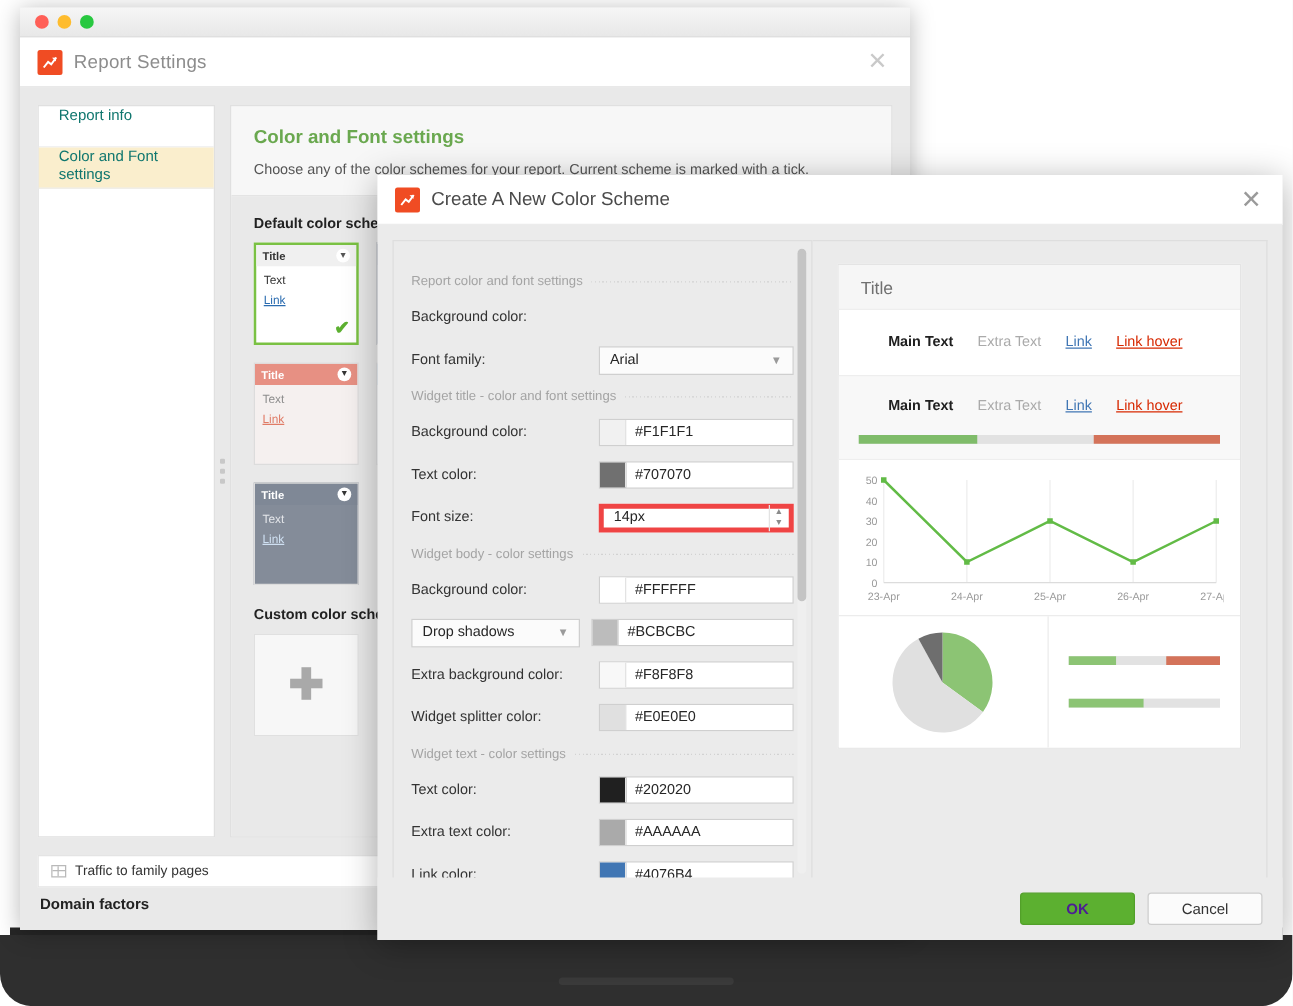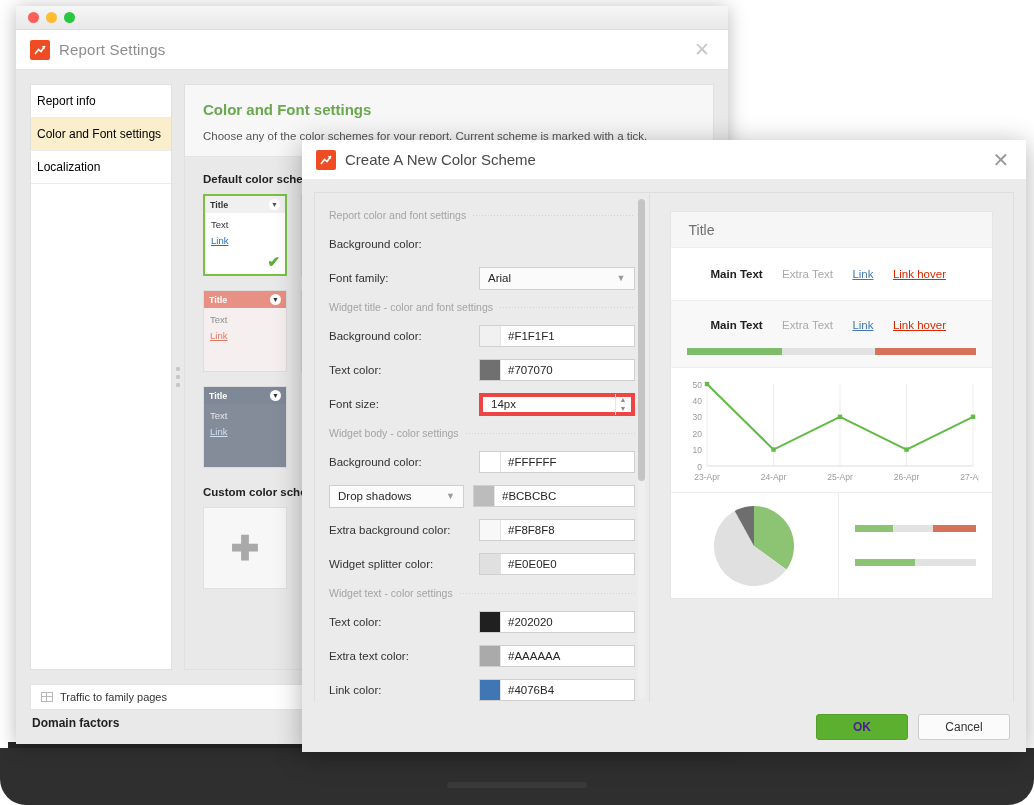--- a/index.html
+++ b/index.html
@@ -58,22 +58,22 @@
   }
 
   .app-body { position: relative; height: 674px; background: #e9e9e9; padding: 14px; display:flex; }
 
   
   .sidebar {
     width: 142px; background: #fff; border: 1px solid #e0e0e0; flex: 0 0 auto;
     height: 586px;
   }
   .side-item {
-    height: 33px; display: flex; align-items: center; padding-left: 6px;
-    font-size: 12px; color: #000000; border-bottom: 1px solid #ededed; cursor: pointer;
+    height: 33px; display: flex; padding-left: 16px;
+    font-size: 12px; color: #0f766e; border-bottom: 1px solid #ededed; cursor: pointer;
   }
   .side-item.active { background: #faeecd; }
 
   .splitter {
     width: 12px; height: 586px; display:flex; align-items:center; justify-content:center;
     flex: 0 0 auto;
   }
   .splitter .grip { display:flex; flex-direction:column; gap:4px; }
   .splitter .grip i { width:4px; height:4px; background:#c8c8c8; border-radius:1px; display:block; }
 
@@ -148,21 +148,21 @@
     padding: 10px 14px; overflow: hidden;
   }
   .grp-label {
     font-size: 10.5px; color:#a4a4a4; margin: 9px 0 9px 0; position:relative;
     display:flex; align-items:center; gap:7px; white-space:nowrap;
   }
   .grp-label:after {
     content:""; flex:1 1 auto; height:1px;
     background: repeating-linear-gradient(to right,#d2d2d2 0 1px,transparent 1px 3px);
   }
-  .grp-label.first { margin-top: 6px; }
+  .grp-label.first { margin-top: 16px; }
   .row { display:flex; align-items:center; height: 28px; margin-bottom: 6px; }
   .row-label { width: 150px; font-size: 11.5px; color:#333; }
   .color-field {
     flex: 1 1 auto; height: 22px; background:#fff; border:1px solid #cfcfcf;
     display:flex; align-items:center;
   }
   .swatch { width: 21px; height: 20px; flex: 0 0 auto; border-right: 1px solid #e3e3e3;}
   .color-val { font-size: 11.5px; color:#262626; padding-left: 7px; }
   .select {
     flex: 1 1 auto; height: 23px; background:#fbfbfb; border:1px solid #cfcfcf;
@@ -261,23 +261,20 @@
     </div>
 
     <div class="app-body">
 
       <div class="sidebar">
         <div class="side-item">
           <span>Report info</span>
         </div>
         <div class="side-item active">
           <span>Color and Font settings</span>
-        </div>
-        <div class="side-item">
-          <span>Localization</span>
         </div>
       </div>
 
       <div class="splitter">
         <span class="grip">
             <i></i>
             <i></i>
             <i></i>
           </span>
       </div>

